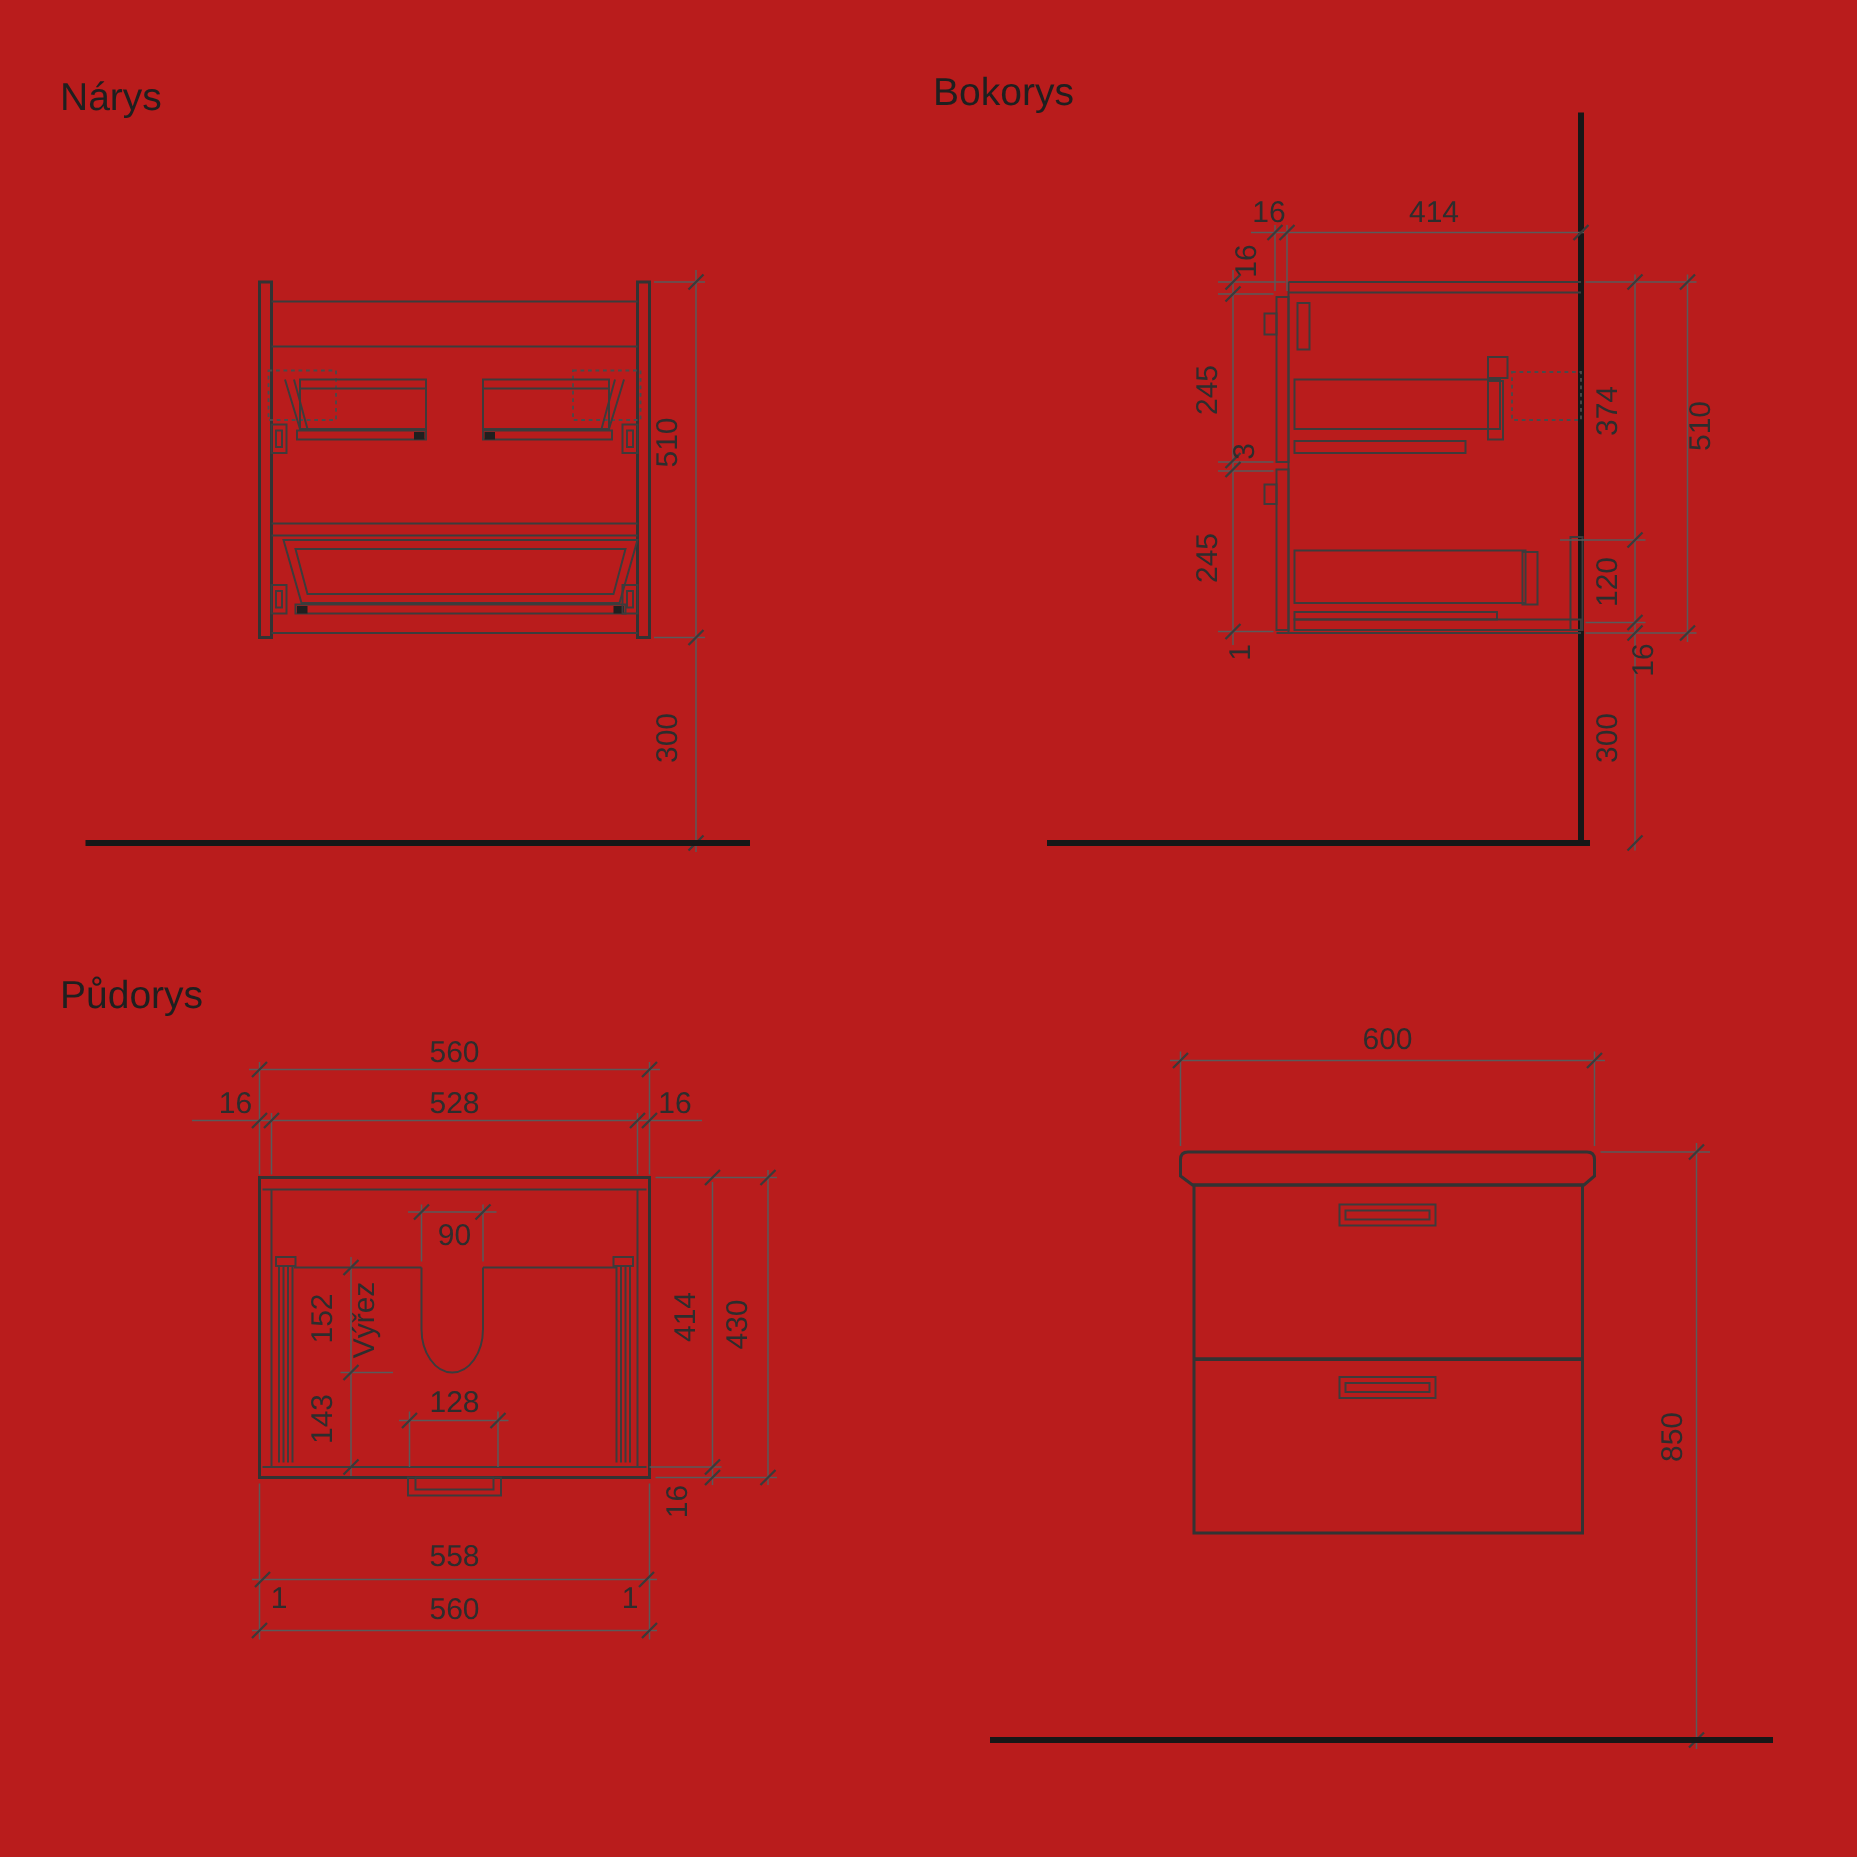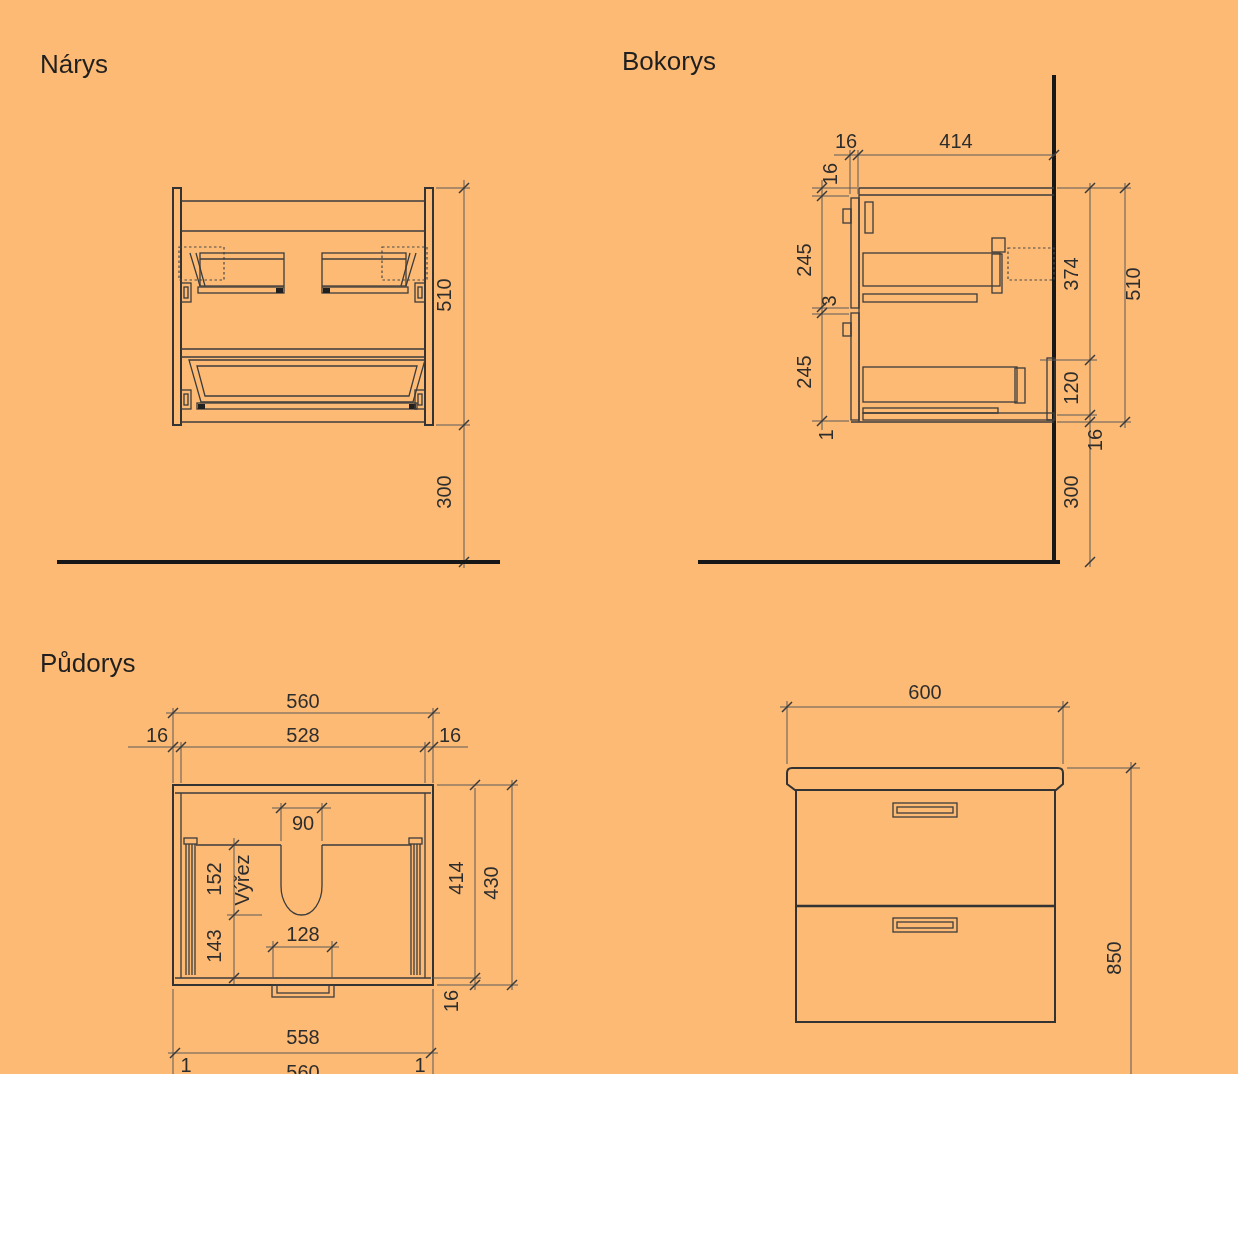--- a/index.html
+++ b/index.html
@@ -1,16 +1,16 @@
 <!DOCTYPE html>
 <html><head>
 <meta charset="utf-8">
 <style>
   html,body{margin:0;padding:0;background:#ffffff;}
-  .page{position:relative;width:1238px;height:1074px;background:#fdba74;overflow:hidden;
+  .page{position:relative;width:1238px;height:1238px;background:#b91c1c;overflow:hidden;
         font-family:"Liberation Sans",sans-serif;}
   svg{display:block;}
   .title{font:26px "Liberation Sans",sans-serif;fill:#1f1f1f;}
   .t{font:20px "Liberation Sans",sans-serif;fill:#2d2d2d;}
   .ln{stroke:#3c3c3c;stroke-width:1.3;fill:none;}
   .ln2{stroke:#333333;stroke-width:2;fill:none;}
   .dim{stroke:#5a5a5a;stroke-width:1;fill:none;}
   .tk{stroke:#3a3a3a;stroke-width:1.5;fill:none;}
   .hv{stroke:#171717;stroke-width:4;fill:none;}
   .dash{stroke:#4a4a4a;stroke-width:1.2;fill:none;stroke-dasharray:2.5 2.5;}

